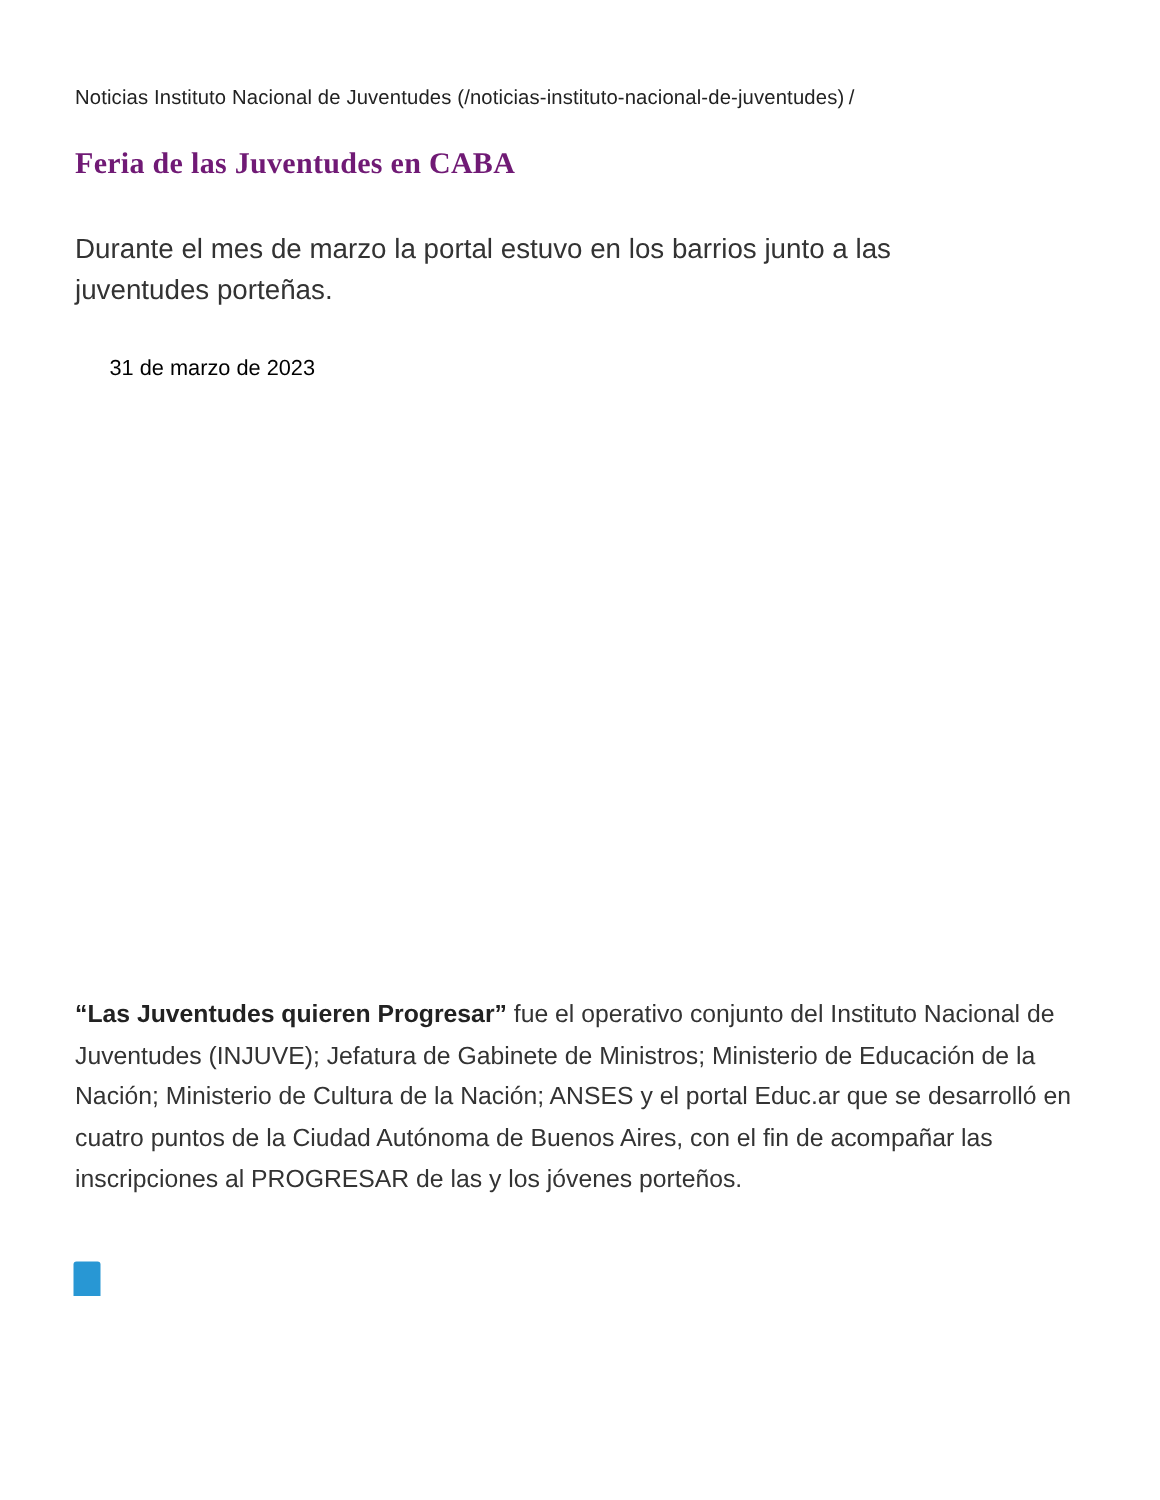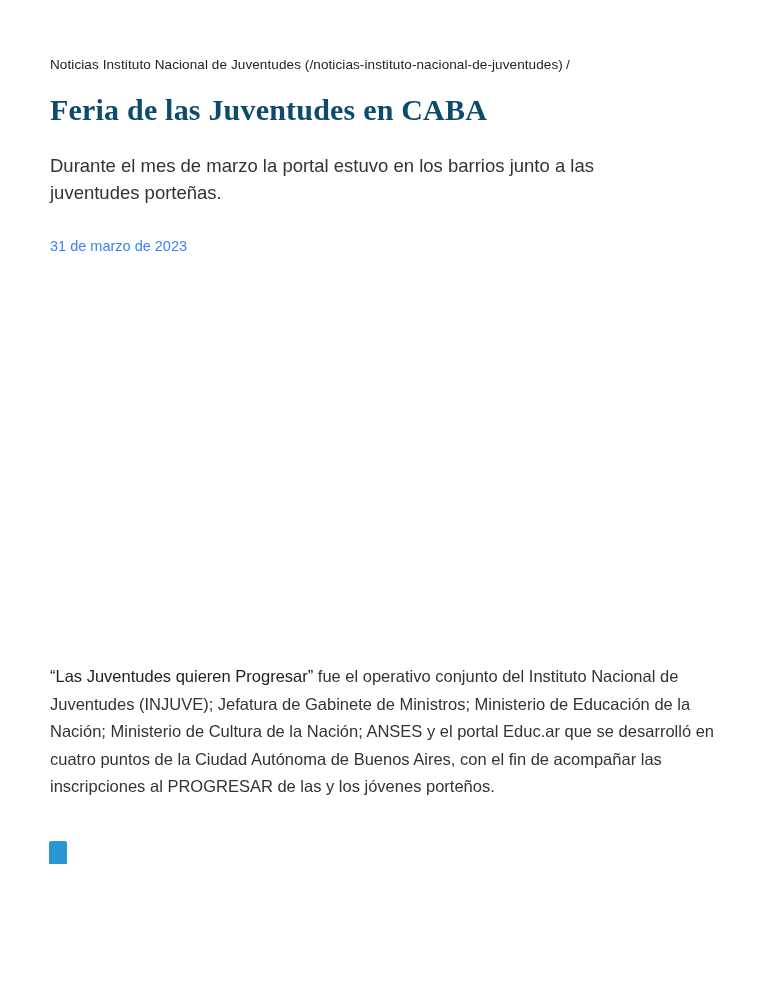--- a/index.html
+++ b/index.html
@@ -33,52 +33,53 @@
     text-decoration: none;
     cursor: pointer;
   }
   .breadcrumb .sep {
     color: #222222;
     margin-left: 3px;
   }
   h1.title {
     font-family: "Liberation Serif", "DejaVu Serif", serif;
     font-weight: 700;
-    font-size: 30px;
+    font-size: 20px;
     line-height: 35px;
-    color: #0c4a6e;
+    color: #701a75;
     margin: 19px 0 0 0;
     letter-spacing: 0.2px;
   }
   p.lede {
     font-size: 18.5px;
     line-height: 27px;
     color: #333333;
     margin: 25px 0 0 0;
     max-width: 608px;
   }
   .date {
     font-size: 14.5px;
     line-height: 18px;
-    color: #3b82f6;
+    color: #000000;
     margin-top: 31px;
+    margin-left: 23px;
   }
   .image-placeholder {
     height: 398px;
     width: 672px;
   }
   p.body-text {
     font-size: 16.5px;
     line-height: 27.5px;
     color: #333333;
     margin: 10px 0 0 0;
     max-width: 672px;
   }
   p.body-text strong {
-    font-weight: 400;
+    font-weight: 700;
     color: #222222;
   }
   .footer-accent {
     position: absolute;
     left: 49px;
     bottom: 0;
     width: 18px;
     height: 23px;
     border-radius: 2px 2px 0 0;
     cursor: pointer;

